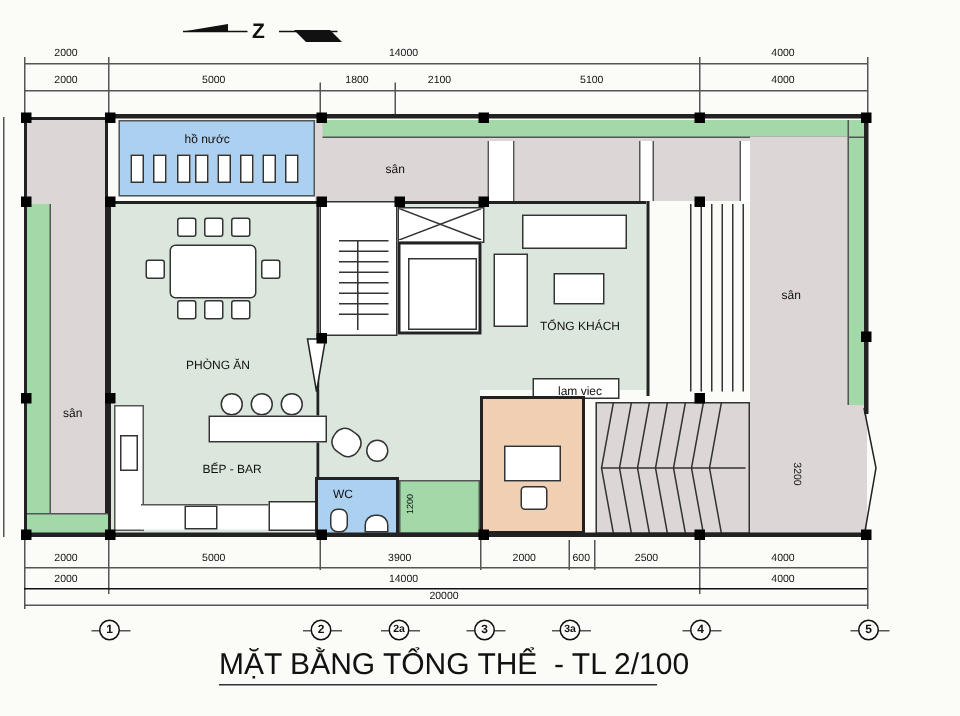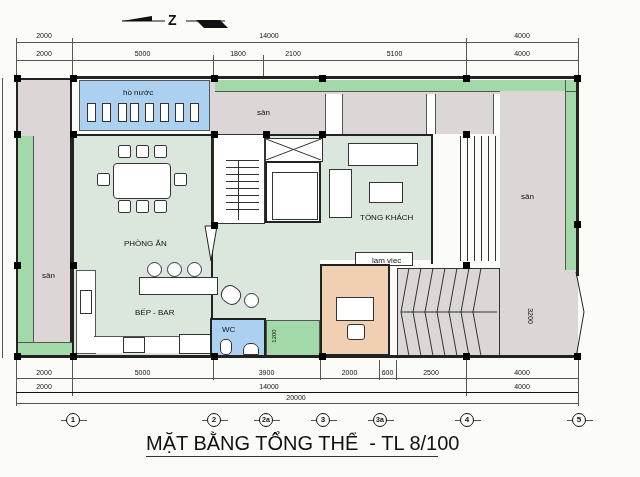--- a/index.html
+++ b/index.html
@@ -256,14 +256,14 @@
 <div>
   <div class="axis" style="left:66px;top:413px;">1</div>
   <div class="axis" style="left:207px;top:413px;">2</div>
   <div class="axis" style="left:259px;top:413px;font-size:7px;">2a</div>
   <div class="axis" style="left:316px;top:413px;">3</div>
   <div class="axis" style="left:373px;top:413px;font-size:7px;">3a</div>
   <div class="axis" style="left:460px;top:413px;">4</div>
   <div class="axis" style="left:572px;top:413px;">5</div>
 </div>
 
-<div class="title" style="left:146px;top:432px;white-space:pre;">MẶT BẰNG TỔNG THỂ  - TL 8/100</div>
+<div class="title" style="left:146px;top:432px;white-space:pre;">MẶT BẰNG TỔNG THỂ  - TL 2/100</div>
 <div class="hl" style="left:146px;top:456px;width:292px;border-top-color:#333;"></div>
 
 </body></html>

